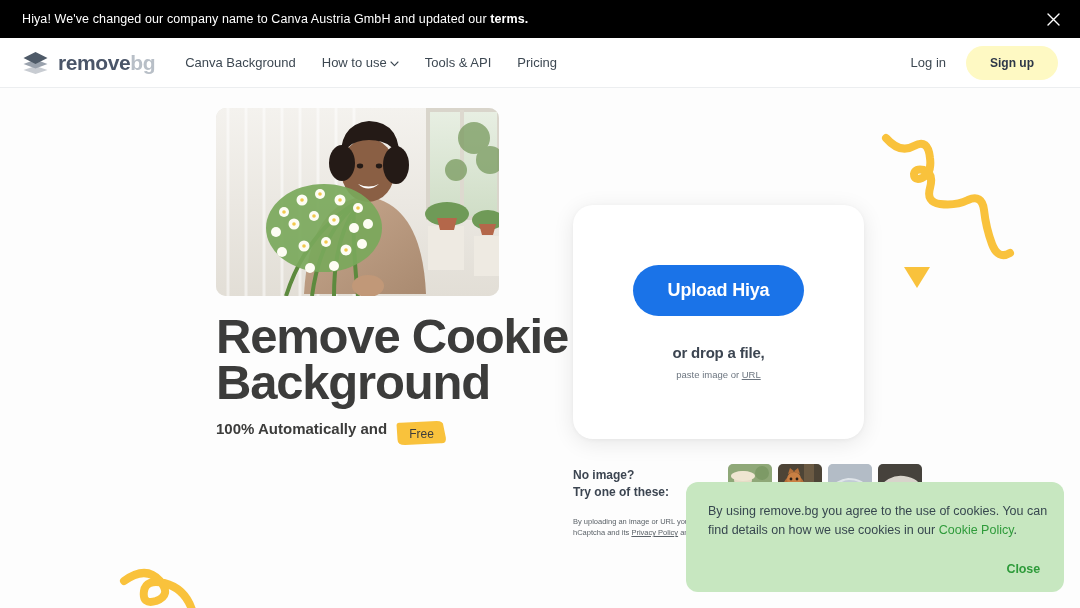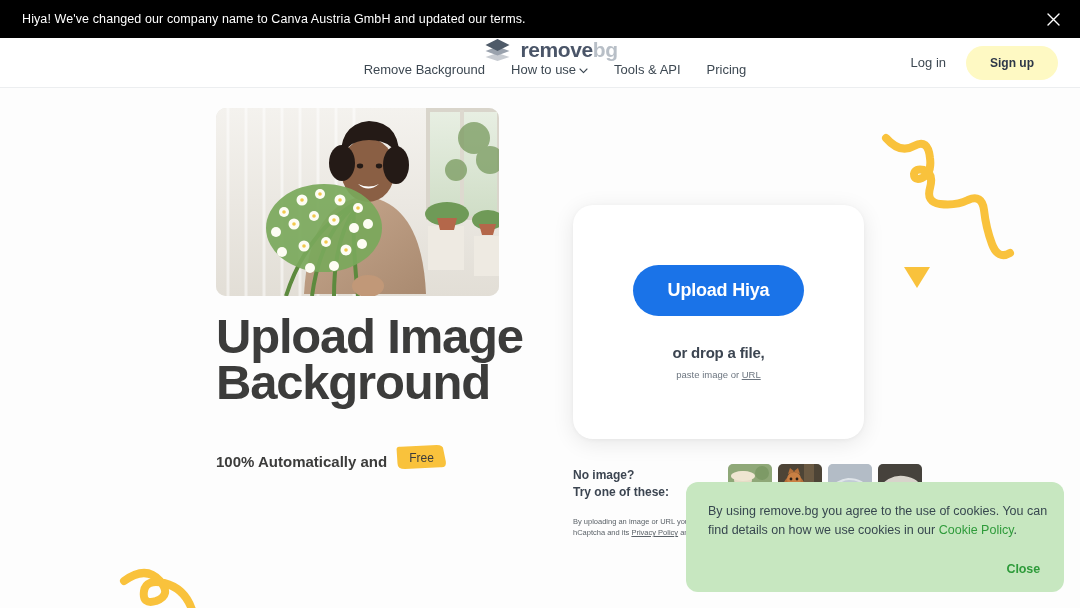--- a/index.html
+++ b/index.html
@@ -22,37 +22,37 @@
     width: 1080px; height: 38px;
     background: #000000;
     display: flex; align-items: center;
   }
   .announce-text {
     margin-left: 22px;
     color: #ffffff;
     font-size: 12.5px;
     letter-spacing: .1px;
   }
-  .announce-text b { font-weight: normal; }
+  .announce-text b { font-weight: bold; }
   .announce-close {
     position: absolute; right: 14px; top: 50%;
     transform: translateY(-50%);
     width: 26px; height: 26px;
     display: flex; align-items: center; justify-content: center;
     cursor: pointer;
   }
   .announce-close svg { display: block; }
 
   
   .header {
     position: absolute; left: 0; top: 38px;
     width: 1080px; height: 50px;
     background: #ffffff;
     border-bottom: 1px solid #eceef0;
-    display: flex; align-items: center; flex-direction: column;
+    display: flex; align-items: center;
   }
   .brand {
     display: flex; align-items: center;
     margin-left: 22px; cursor: pointer;
     gap: 9px;
   }
   .brand-mark { width: 27px; height: 24px; display: block; }
   .brand-word {
     font-size: 21px; font-weight: bold;
     letter-spacing: -.4px;
@@ -100,22 +100,22 @@
   .hero-photo svg { display: block; }
 
   .headline {
     position: absolute; left: 216px; top: 313px;
     width: 560px;
     font-size: 49px; line-height: 46px;
     font-weight: bold; color: #3c3c3b;
     letter-spacing: -1.2px;
   }
   .subline {
-    position: absolute; left: 216px; top: 444px;
-    display: flex; align-items: flex-end;
+    position: absolute; left: 216px; top: 420px;
+    display: flex; align-items: flex-start;
     font-size: 15px; font-weight: bold; color: #3c3c3b;
   }
   .free-wrap {
     position: relative;
     margin-left: 8px;
     display: inline-block;
     padding: 4px 13px 5px 14px;
   }
   .free-wrap .marker {
     position: absolute; left: 0; top: 0;
@@ -234,21 +234,21 @@
       <svg class="brand-mark" viewBox="0 0 54 48">
         <path d="M27 30 L3 38 L27 46 L51 38 Z" fill="#c8ccd2"></path>
         <path d="M27 17 L3 26 L27 35 L51 26 Z" fill="#9aa2ad"></path>
         <path d="M27 2 L3 14 L27 26 L51 14 Z" fill="#4e5a68"></path>
       </svg>
       <span class="brand-word"><span>remove</span><span class="bg">bg</span></span>
     </div>
 
     <nav class="nav">
       <div class="nav-item">
-        <span>Remove Background</span>
+        <span>Canva Background</span>
       </div>
       <div class="nav-item">
         <span>How to use</span>
         <svg class="caret" width="9" height="6" viewBox="0 0 9 6">
           <path d="M1 1 L4.5 4.6 L8 1" stroke="#3d4852" stroke-width="1.1" fill="none" stroke-linecap="round" stroke-linejoin="round"></path>
         </svg>
       </div>
       <div class="nav-item">
         <span>Tools &amp; API</span>
       </div>
@@ -354,21 +354,21 @@
             <circle cx="88" cy="138" r="1.8"></circle>
           <circle cx="110" cy="134" r="1.8"></circle>
             <circle cx="130" cy="142" r="1.8"></circle>
         </g>
       </g>
       <ellipse cx="152" cy="178" rx="16" ry="11" fill="#c19878"></ellipse>
     </svg>
   </div>
 
   <div class="headline">
-    <div>Upload Image</div>
+    <div>Remove Cookie</div>
     <div>Background</div>
   </div>
 
   <div class="subline">
     <span>100% Automatically and</span>
     <span class="free-wrap">
       <svg class="marker" viewBox="0 0 62 28" preserveAspectRatio="none">
         <path d="M2 7 Q1 2 7 3 L50 1 Q58 1 58 6 L61 19 Q62 26 54 25 L12 27 Q3 27 3 21 Z" fill="#f9c23c"></path>
       </svg>
       <span class="free-label">Free</span>

